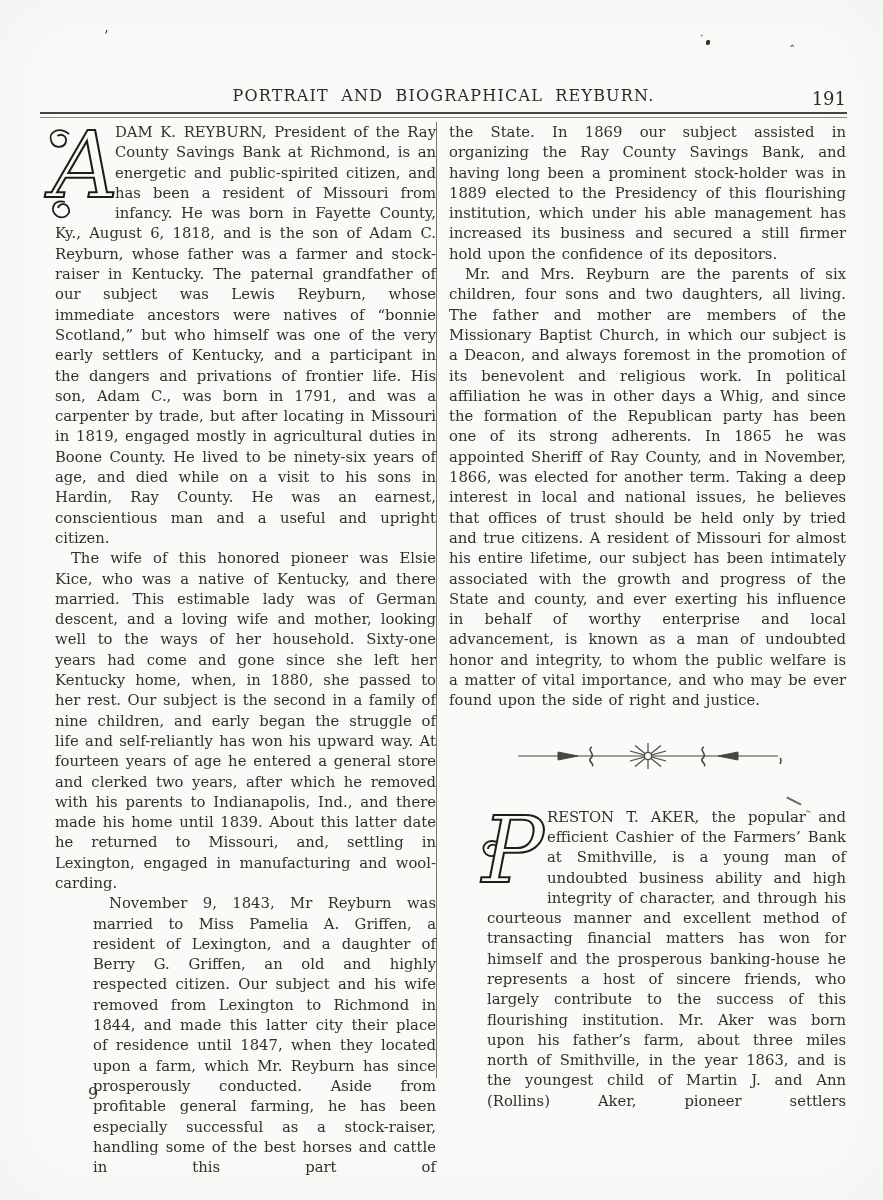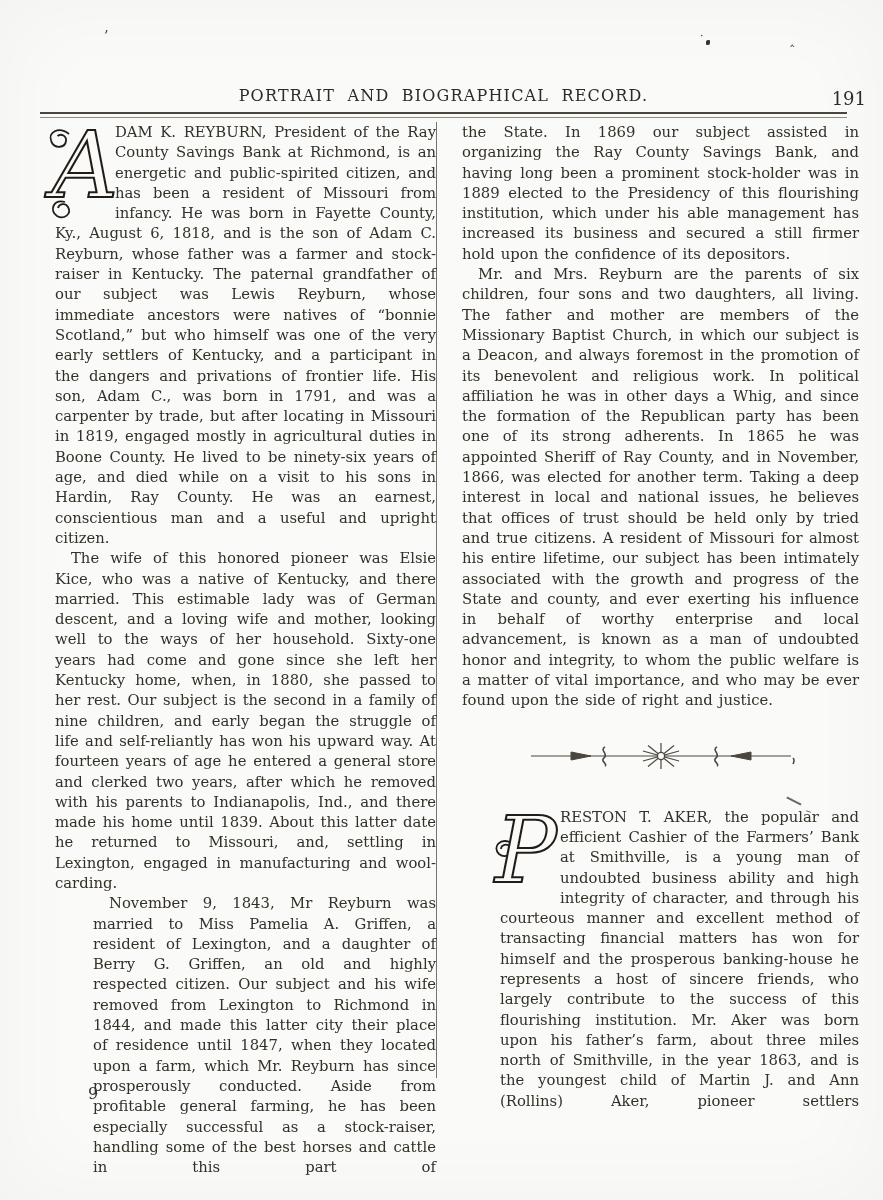--- a/index.html
+++ b/index.html
@@ -16,36 +16,36 @@
     box-shadow:inset 0 0 90px rgba(0,0,0,0.035);
   }
   
   .running-head{
     position:absolute;top:86px;left:40px;width:807px;
     text-align:center;
     font-size:16px;letter-spacing:1.2px;word-spacing:6px;
     color:#2e2a25;
   }
   .page-number{
-    position:absolute;top:88px;left:800px;width:66px;
+    position:absolute;top:88px;left:780px;width:66px;
     text-align:right;font-size:18px;color:#2e2a25;
   }
   .head-rule{
     position:absolute;top:112px;left:40px;width:807px;height:7px;
   }
   .head-rule .r1{height:2.4px;background:#4a463f;}
   .head-rule .r2{height:1px;background:#8d8a82;margin-top:2.2px;}
   
   .col{
     position:absolute;top:122px;
     font-size:14.8px;line-height:20.3px;
     text-align:justify;word-spacing:1.4px;
   }
   .col-left{left:55px;width:381px;}
-  .col-right{left:462px;width:397px;}
+  .col-right{left:449px;width:397px;}
   .col p{margin:0;text-indent:16px;}
   .col p.noindent{text-indent:0;}
   .col p.cont-last{text-align-last:justify;margin-left:38px;}
   .col-rule{
     position:absolute;left:436px;top:122px;width:1px;height:956px;
     background:#77736b;
   }
   
   .dropcap{
     float:left;width:60px;height:82px;position:relative;
@@ -74,21 +74,21 @@
   .pen-mark-dash{
     position:absolute;left:806px;top:811px;width:5px;height:1.4px;
     background:#6b675f;transform:rotate(20deg);
   }
 </style>
 </head>
 <body>
 
 <div class="page">
 
-  <div class="running-head">PORTRAIT AND BIOGRAPHICAL RECORD.</div>
+  <div class="running-head">PORTRAIT AND BIOGRAPHICAL REYBURN.</div>
   <div class="page-number">191</div>
   <div class="head-rule">
     <div class="r1"></div>
     <div class="r2"></div>
   </div>
 
   <div class="col-rule"></div>
 
   <div class="col col-left">
     <p class="noindent">

